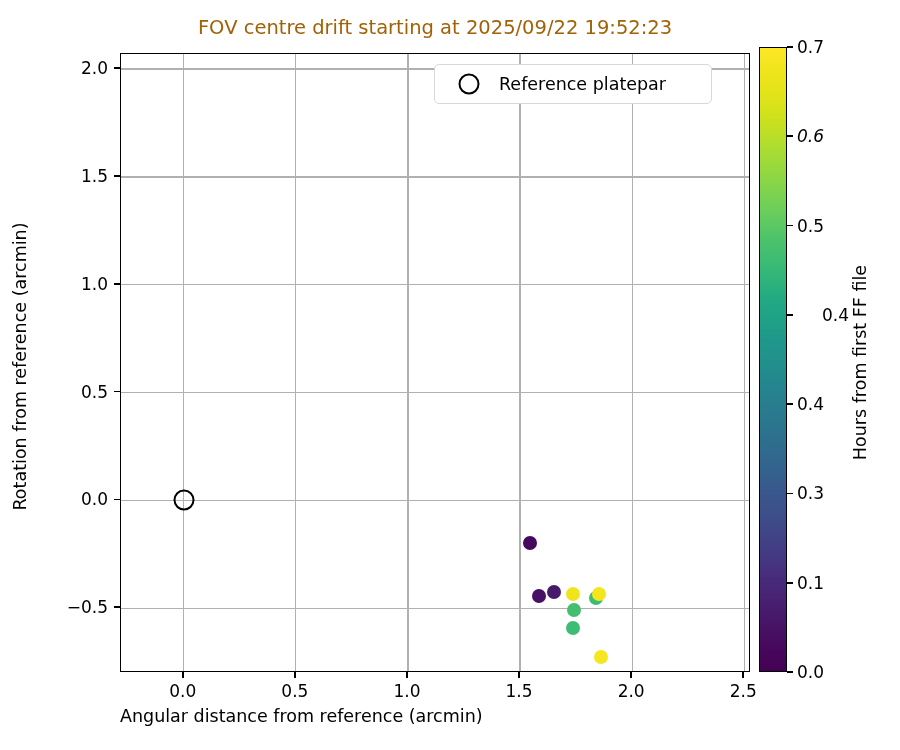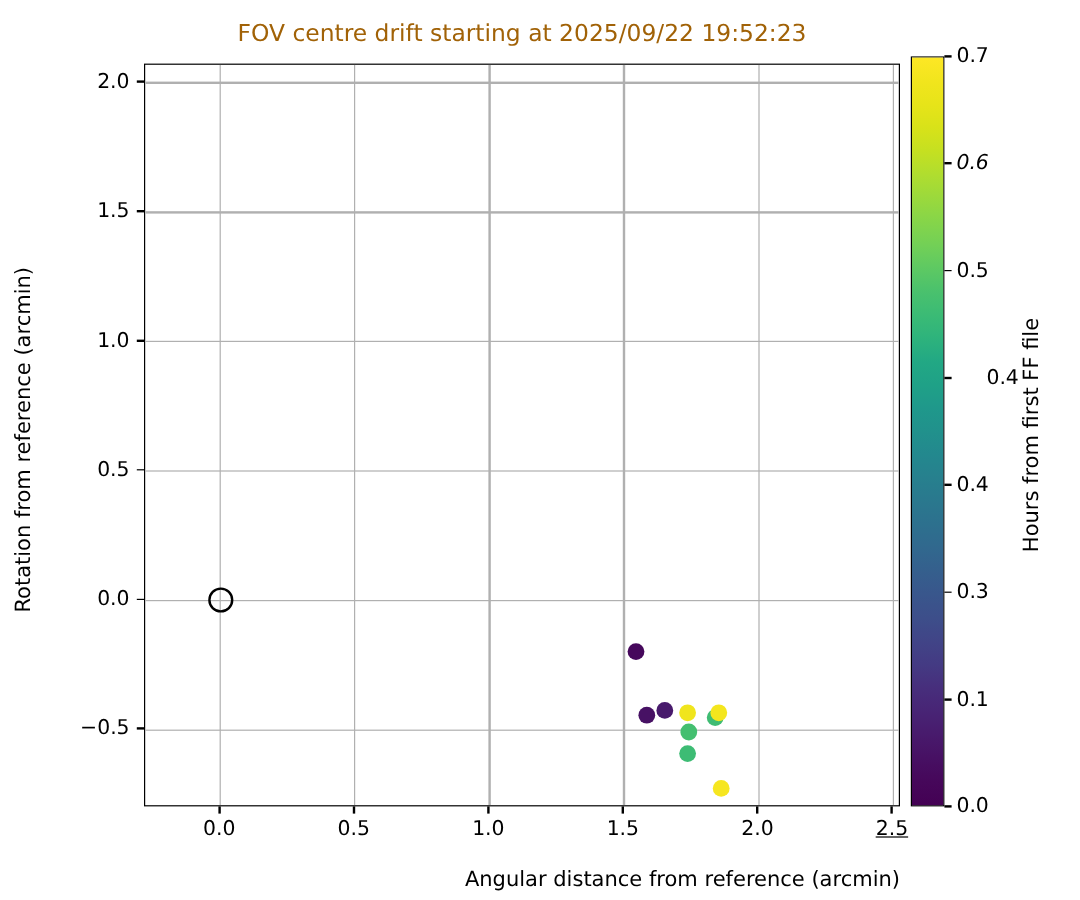--- a/index.html
+++ b/index.html
@@ -94,26 +94,25 @@
     line-height: 20px;
     color: #000;
   }
 
   
   #xlabel {
     position: absolute;
     left: 120px;
     top: 706px;
     width: 630px;
-    text-align: right;
+    text-align: left;
     font-size: 17.5px;
     line-height: 21px;
     color: #000;
     white-space: nowrap;
-    margin-top: 17px;
   }
   #ylabel {
     position: absolute;
     left: -289px;
     top: 356px;
     width: 619px;
     text-align: center;
     font-size: 17.5px;
     line-height: 21px;
     transform: rotate(-90deg);
@@ -261,38 +260,42 @@
       <div class="xticklabel" style="left: 147.776px;">0.0</div>
       <div class="xtick" style="left: 294.075px;"></div>
       <div class="xticklabel" style="left: 259.875px;">0.5</div>
       <div class="xtick" style="left: 406.175px;"></div>
       <div class="xticklabel" style="left: 371.975px;">1.0</div>
       <div class="xtick" style="left: 518.275px;"></div>
       <div class="xticklabel" style="left: 484.075px;">1.5</div>
       <div class="xtick" style="left: 630.374px;"></div>
       <div class="xticklabel" style="left: 596.174px;">2.0</div>
       <div class="xtick" style="left: 742.474px;"></div>
-      <div class="xticklabel" style="left: 708.274px; text-decoration: underline;">2.5</div>
+      <div class="xticklabel" style="left: 708.274px;">2.5</div>
       <div class="ytick" style="top: 67.2976px;"></div>
       <div class="yticklabel" style="top: 58.0976px;">2.0</div>
       <div class="ytick" style="top: 175.137px;"></div>
       <div class="yticklabel" style="top: 165.937px;">1.5</div>
       <div class="ytick" style="top: 282.977px;"></div>
       <div class="yticklabel" style="top: 273.777px;">1.0</div>
       <div class="ytick" style="top: 390.817px;"></div>
       <div class="yticklabel" style="top: 381.617px;">0.5</div>
       <div class="ytick" style="top: 498.656px;"></div>
       <div class="yticklabel" style="top: 489.456px;">0.0</div>
       <div class="ytick" style="top: 606.496px;"></div>
       <div class="yticklabel" style="top: 597.296px;">−0.5</div>
     </div>
 
   <div id="xlabel">Angular distance from reference (arcmin)</div>
   <div id="ylabel">Rotation from reference (arcmin)</div>
 
+  <div id="legend">
+    <span id="legend-marker"></span>
+    <span id="legend-label">Reference platepar</span>
+  </div>
 
   <div id="colorbar">
     <div id="colorbar-gradient" style="background: linear-gradient(to top, rgb(68, 1, 84), rgb(70, 7, 90), rgb(71, 16, 99), rgb(72, 26, 108), rgb(72, 36, 117), rgb(71, 46, 124), rgb(68, 58, 131), rgb(65, 68, 135), rgb(61, 78, 138), rgb(57, 86, 140), rgb(53, 95, 141), rgb(49, 104, 142), rgb(45, 112, 142), rgb(42, 120, 142), rgb(39, 128, 142), rgb(35, 136, 142), rgb(33, 145, 140), rgb(31, 152, 139), rgb(31, 161, 135), rgb(34, 168, 132), rgb(46, 179, 124), rgb(59, 187, 117), rgb(74, 193, 109), rgb(94, 201, 98), rgb(115, 208, 86), rgb(134, 213, 73), rgb(155, 217, 60), rgb(176, 221, 47), rgb(197, 224, 33), rgb(216, 226, 25), rgb(231, 228, 25), rgb(241, 229, 29), rgb(253, 231, 37));"></div>
   </div>
   <div id="cb-tick-layer">
       <div class="cbtick" style="top: 671.2px;"></div>
       <div class="cbticklabel" style="top: 662px;">0.0</div>
       <div class="cbtick" style="top: 581.914px;"></div>
       <div class="cbticklabel" style="top: 572.714px;">0.1</div>
       <div class="cbtick" style="top: 492.629px;"></div>

